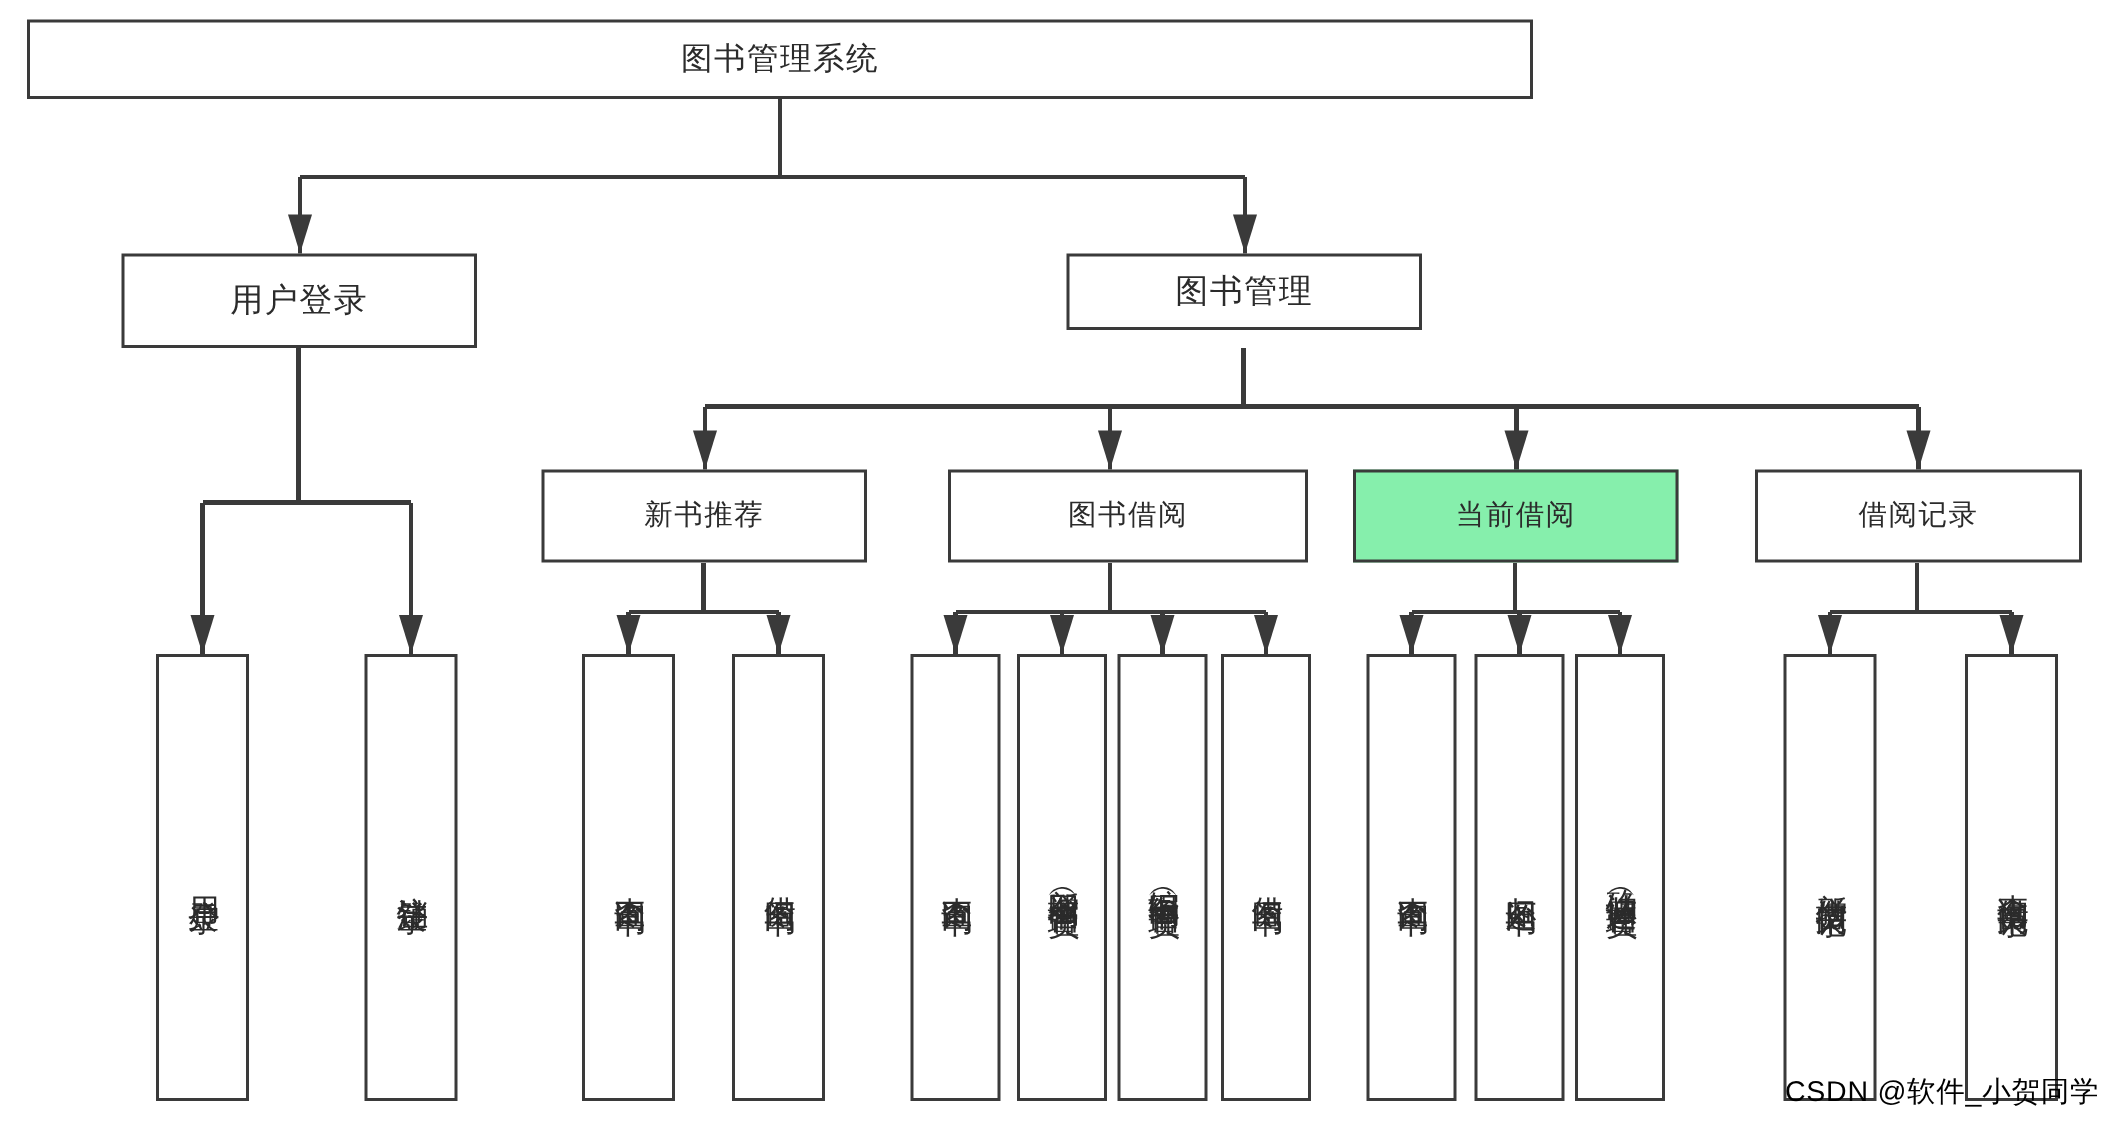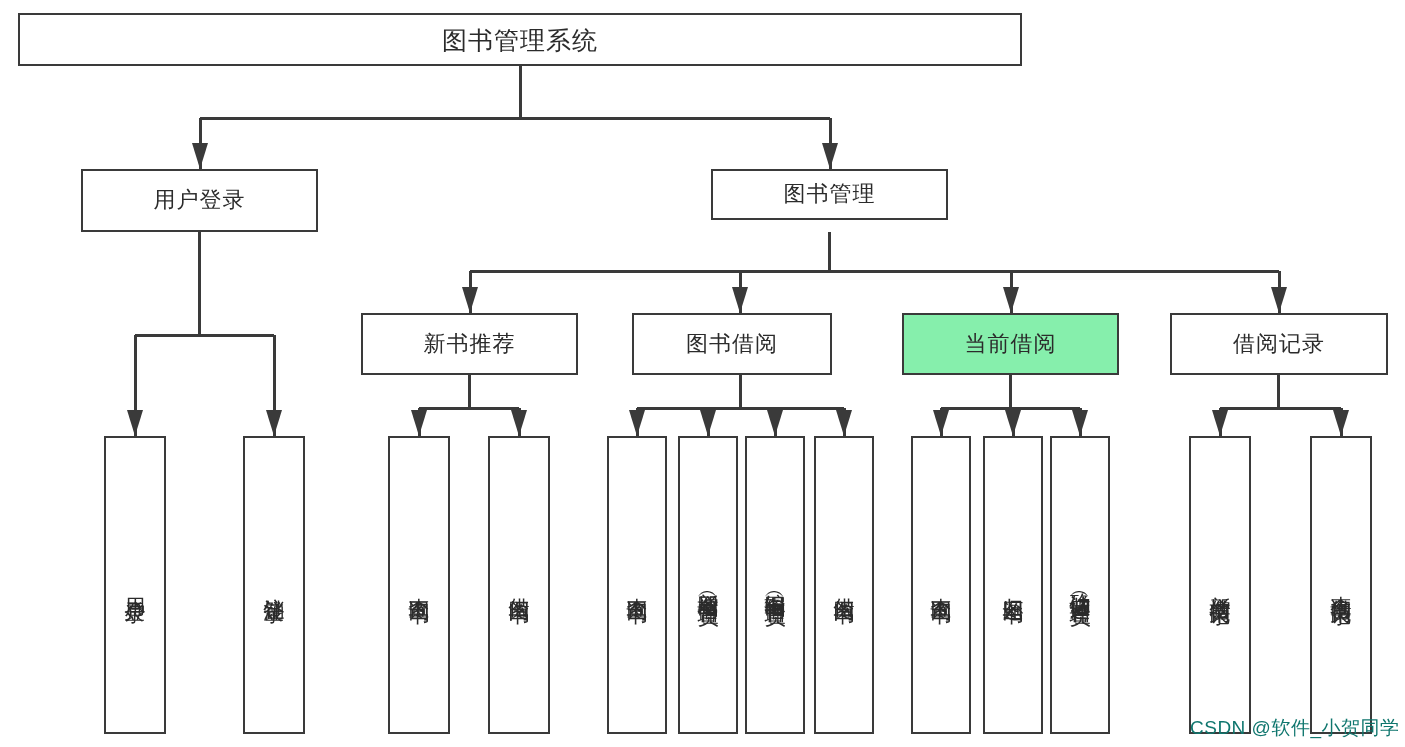--- a/index.html
+++ b/index.html
@@ -47,23 +47,23 @@
   }
   .node-box.vertical .node-label {
     writing-mode: vertical-rl;
     text-orientation: upright;
     font-size: 21px;
     letter-spacing: 2px;
     line-height: 1.05;
     white-space: normal;
     max-height: 100%;
   }
-  .node-box.level-0 .node-label { font-size: 25px; }
+  .node-box.level-0 .node-label { font-size: 21px; }
   .node-box.level-1 .node-label { font-size: 22px; }
-  .node-box.level-2 .node-label { font-size: 22px; }
+  .node-box.level-2 .node-label { font-size: 19px; }
   .watermark {
     position: absolute;
     font-size: 19px;
     color: #b9b9b9;
     white-space: nowrap;
     letter-spacing: 0.5px;
     pointer-events: none;
   }
 </style>
 </head>
@@ -134,21 +134,21 @@
       </div>
       <div class="node-box level-1" style="left: 81px; top: 169px; width: 237px; height: 63px; border-color: rgb(58, 58, 58); background: rgb(255, 255, 255);">
         <span class="node-label" style="color: rgb(43, 43, 43);">用户登录</span>
       </div>
       <div class="node-box level-1" style="left: 711px; top: 169px; width: 237px; height: 51px; border-color: rgb(58, 58, 58); background: rgb(255, 255, 255);">
         <span class="node-label" style="color: rgb(43, 43, 43);">图书管理</span>
       </div>
       <div class="node-box level-2" style="left: 361px; top: 313px; width: 217px; height: 62px; border-color: rgb(58, 58, 58); background: rgb(255, 255, 255);">
         <span class="node-label" style="color: rgb(43, 43, 43);">新书推荐</span>
       </div>
-      <div class="node-box level-2" style="left: 632px; top: 313px; width: 200px; height: 62px; border-color: rgb(58, 58, 58); background: rgb(255, 255, 255);">
+      <div class="node-box level-2" style="left: 632px; top: 313px; width: 240px; height: 62px; border-color: rgb(58, 58, 58); background: rgb(255, 255, 255);">
         <span class="node-label" style="color: rgb(43, 43, 43);">图书借阅</span>
       </div>
       <div class="node-box level-2" style="left: 902px; top: 313px; width: 217px; height: 62px; border-color: rgb(58, 58, 58); background: #86efac;">
         <span class="node-label" style="color: rgb(43, 43, 43);">当前借阅</span>
       </div>
       <div class="node-box level-2" style="left: 1170px; top: 313px; width: 218px; height: 62px; border-color: rgb(58, 58, 58); background: rgb(255, 255, 255);">
         <span class="node-label" style="color: rgb(43, 43, 43);">借阅记录</span>
       </div>
       <div class="node-box level-3 vertical" style="left: 104px; top: 436px; width: 62px; height: 298px; border-color: rgb(58, 58, 58); background: rgb(255, 255, 255);">
         <span class="node-label" style="color: rgb(43, 43, 43);">用户登录</span>
@@ -184,15 +184,15 @@
         <span class="node-label" style="color: rgb(43, 43, 43);">确认归还（管理员）</span>
       </div>
       <div class="node-box level-3 vertical" style="left: 1189px; top: 436px; width: 62px; height: 298px; border-color: rgb(58, 58, 58); background: rgb(255, 255, 255);">
         <span class="node-label" style="color: rgb(43, 43, 43);">新增借阅记录</span>
       </div>
       <div class="node-box level-3 vertical" style="left: 1310px; top: 436px; width: 62px; height: 298px; border-color: rgb(58, 58, 58); background: rgb(255, 255, 255);">
         <span class="node-label" style="color: rgb(43, 43, 43);">查询借阅记录</span>
       </div>
     </div>
 
-  <div class="watermark" style="left: 1190px; top: 715px; color: #0f766e;">CSDN @软件_小贺同学</div>
+  <div class="watermark" style="left: 1190px; top: 715px; color: #000000;">CSDN @软件_小贺同学</div>
 
 </div>
 
 </body></html>

